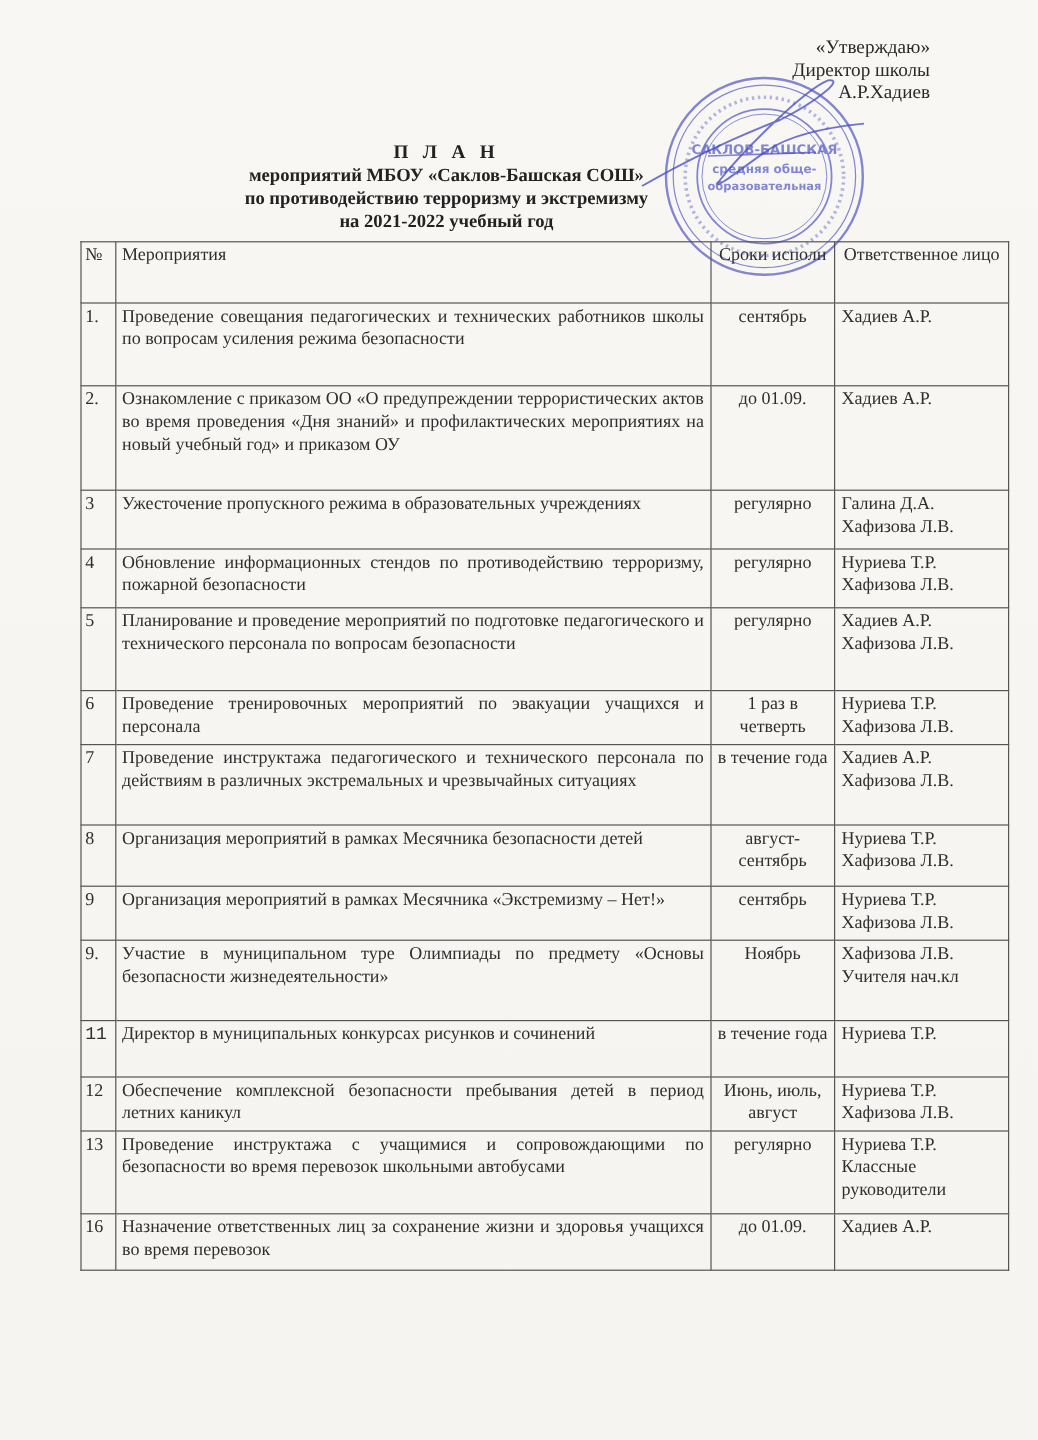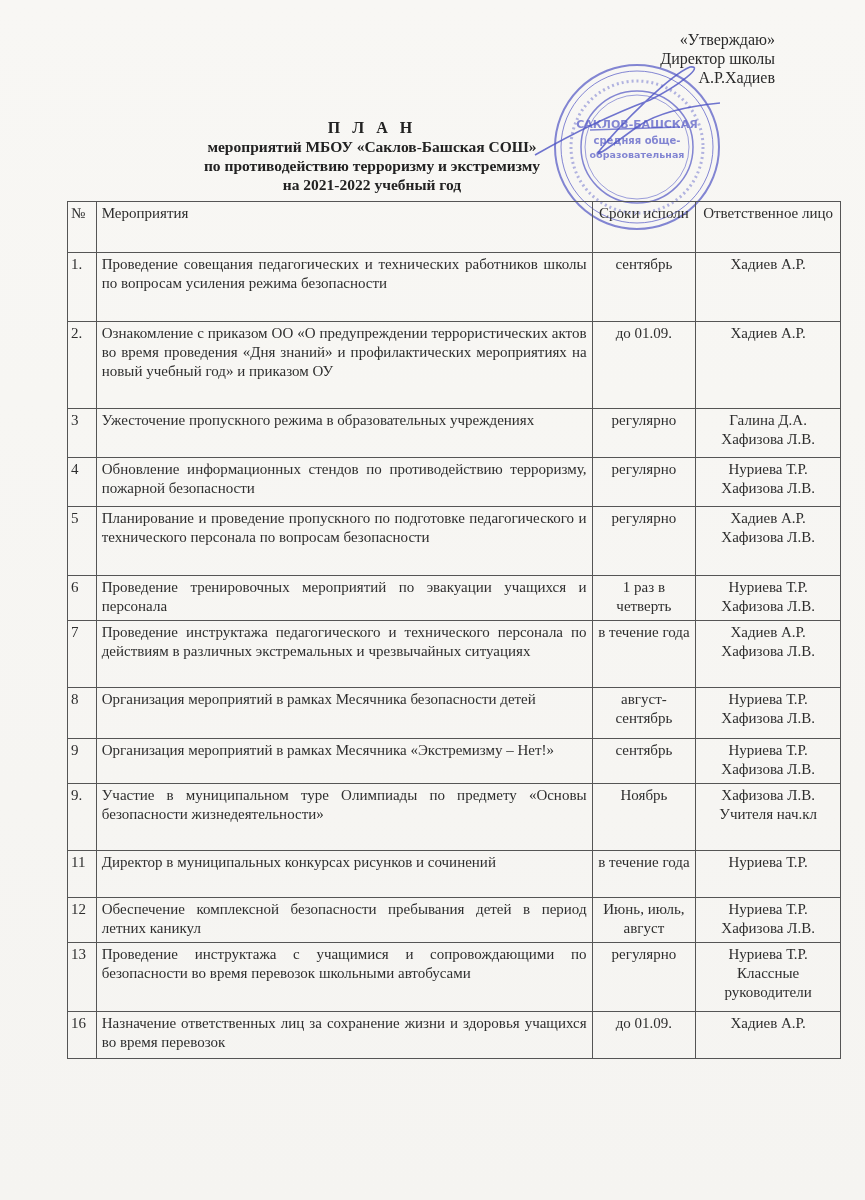--- a/index.html
+++ b/index.html
@@ -69,21 +69,21 @@
     table.plan-table td {
       border: 1px solid #555;
       vertical-align: top;
       padding: 2px 5px;
       font-weight: normal;
     }
     table.plan-table th { text-align: left; }
     .col-num { width: 22px; padding-left: 3px !important; padding-right: 2px !important; }
     .col-event { width: 472px; text-align: justify; text-align-last: left; }
     .col-date { width: 90px; text-align: center !important; }
-    .col-resp { width: 130px; text-align: center; }
+    .col-resp { width: 130px; }
     th.col-date, th.col-resp { text-align: center !important; }
     .resp-line { display: block; white-space: nowrap; }
     .signature {
       position: absolute;
       left: 530px;
       top: 55px;
       width: 200px;
       height: 110px;
       pointer-events: none;
     }
@@ -167,21 +167,21 @@
           <td class="col-num" style="height: 44px;">4</td>
           <td class="col-event">Обновление информационных стендов по противодействию терроризму, пожарной безопасности</td>
           <td class="col-date">регулярно</td>
           <td class="col-resp">
             <span class="resp-line">Нуриева Т.Р.</span>
             <span class="resp-line">Хафизова Л.В.</span>
           </td>
         </tr>
         <tr>
           <td class="col-num" style="height: 64px;">5</td>
-          <td class="col-event">Планирование и проведение пропускного по подготовке педагогического и технического персонала по вопросам безопасности</td>
+          <td class="col-event">Планирование и проведение мероприятий по подготовке педагогического и технического персонала по вопросам безопасности</td>
           <td class="col-date">регулярно</td>
           <td class="col-resp">
             <span class="resp-line">Хадиев А.Р.</span>
             <span class="resp-line">Хафизова Л.В.</span>
           </td>
         </tr>
         <tr>
           <td class="col-num" style="height: 40px;">6</td>
           <td class="col-event">Проведение тренировочных мероприятий по эвакуации учащихся и персонала</td>
           <td class="col-date">1 раз в четверть</td>
@@ -220,21 +220,21 @@
         <tr>
           <td class="col-num" style="height: 62px;">9.</td>
           <td class="col-event">Участие в муниципальном туре Олимпиады по предмету «Основы безопасности жизнедеятельности»</td>
           <td class="col-date">Ноябрь</td>
           <td class="col-resp">
             <span class="resp-line">Хафизова Л.В.</span>
             <span class="resp-line">Учителя нач.кл</span>
           </td>
         </tr>
         <tr>
-          <td class="col-num" style="height: 42px;">11</td>
+          <td class="col-num" style="height: 42px; font-family: Liberation Mono, monospace;">11</td>
           <td class="col-event">Директор в муниципальных конкурсах рисунков и сочинений</td>
           <td class="col-date">в течение года</td>
           <td class="col-resp">
             <span class="resp-line">Нуриева Т.Р.</span>
           </td>
         </tr>
         <tr>
           <td class="col-num" style="height: 40px;">12</td>
           <td class="col-event">Обеспечение комплексной безопасности пребывания детей в период летних каникул</td>
           <td class="col-date">Июнь, июль, август</td>

